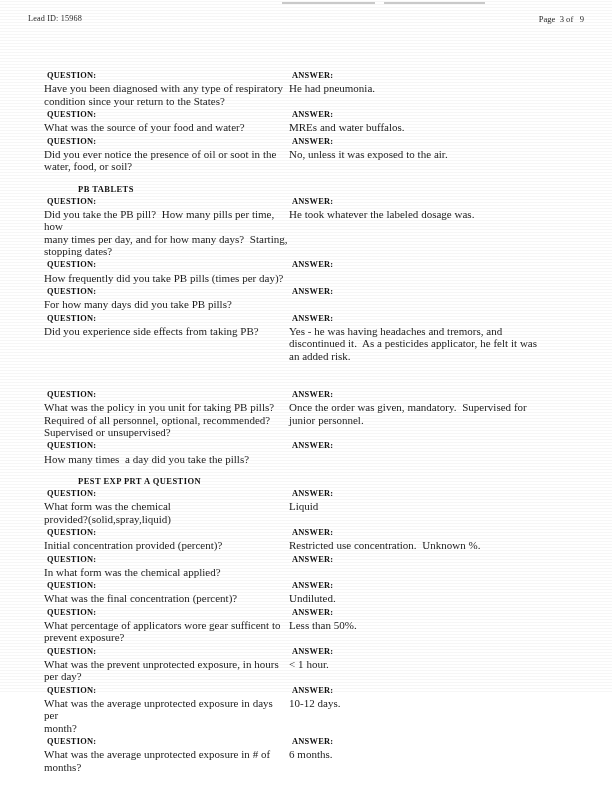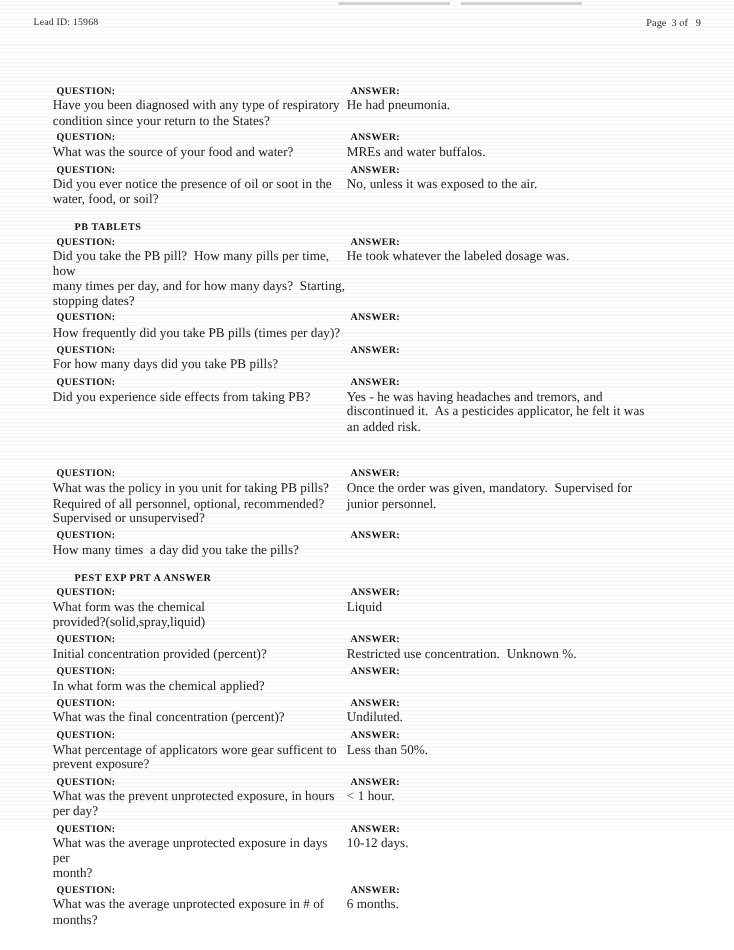--- a/index.html
+++ b/index.html
@@ -99,21 +99,21 @@
     white-space: pre-wrap;
     word-spacing: 0.1px;
   }
   .text:empty { display: none; }
 
   .section-heading {
     font-weight: bold;
     font-size: 8.5px;
     letter-spacing: 0.45px;
     line-height: 13px;
-    margin-left: 0px;
+    margin-left: 16px;
     padding-top: 1px;
     color: #111;
     white-space: nowrap;
   }
   .section-row {
     margin-left: 62px;
     width: 300px;
   }
 
   .spacer-xs { height: 3px; }
@@ -248,21 +248,21 @@
           <div class="label">QUESTION:</div>
           <div class="text">How many times  a day did you take the pills?</div>
         </div>
         <div class="col-a">
           <div class="label">ANSWER:</div>
         </div>
       </div>
       <div class="spacer-xs" style="height: 2px;"></div>
       <div class="spacer-s"></div>
       <div class="section-row">
-        <div class="section-heading">PEST EXP PRT A ANSWER</div>
+        <div class="section-heading">PEST EXP PRT A QUESTION</div>
       </div>
       <div class="row">
         <div class="col-q">
           <div class="label">QUESTION:</div>
           <div class="text">What form was the chemical
 provided?(solid,spray,liquid)</div>
         </div>
         <div class="col-a">
           <div class="label">ANSWER:</div>
           <div class="text">Liquid</div>

